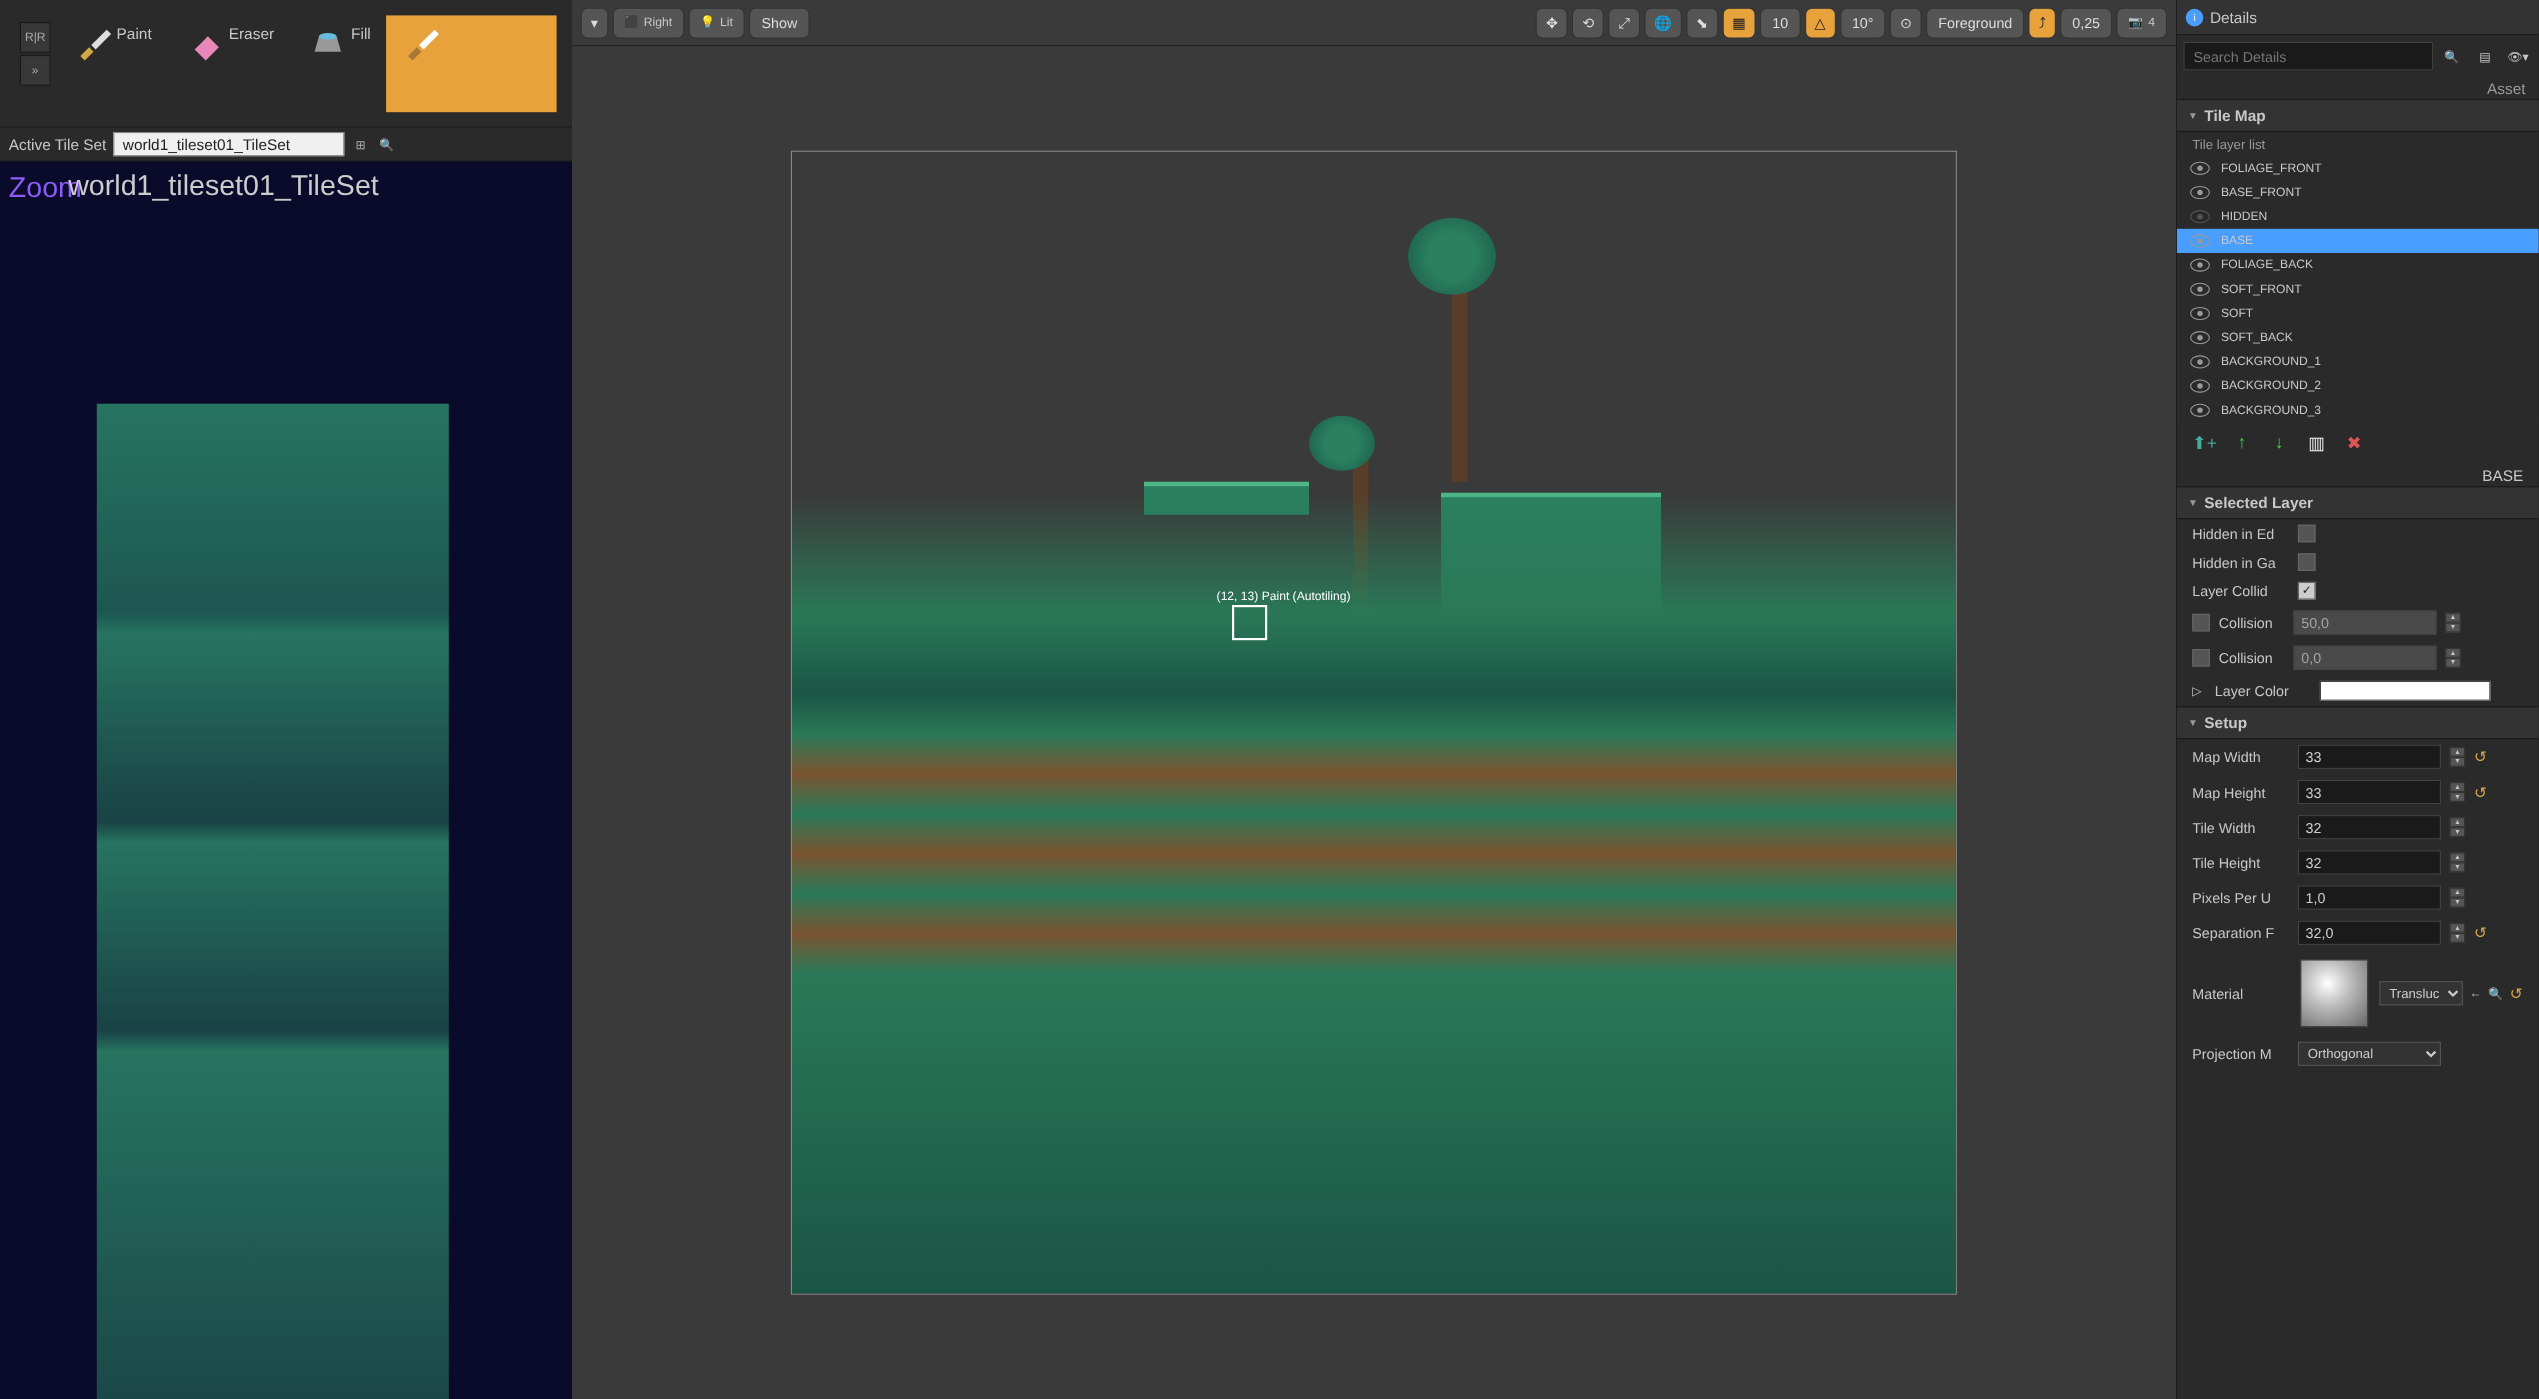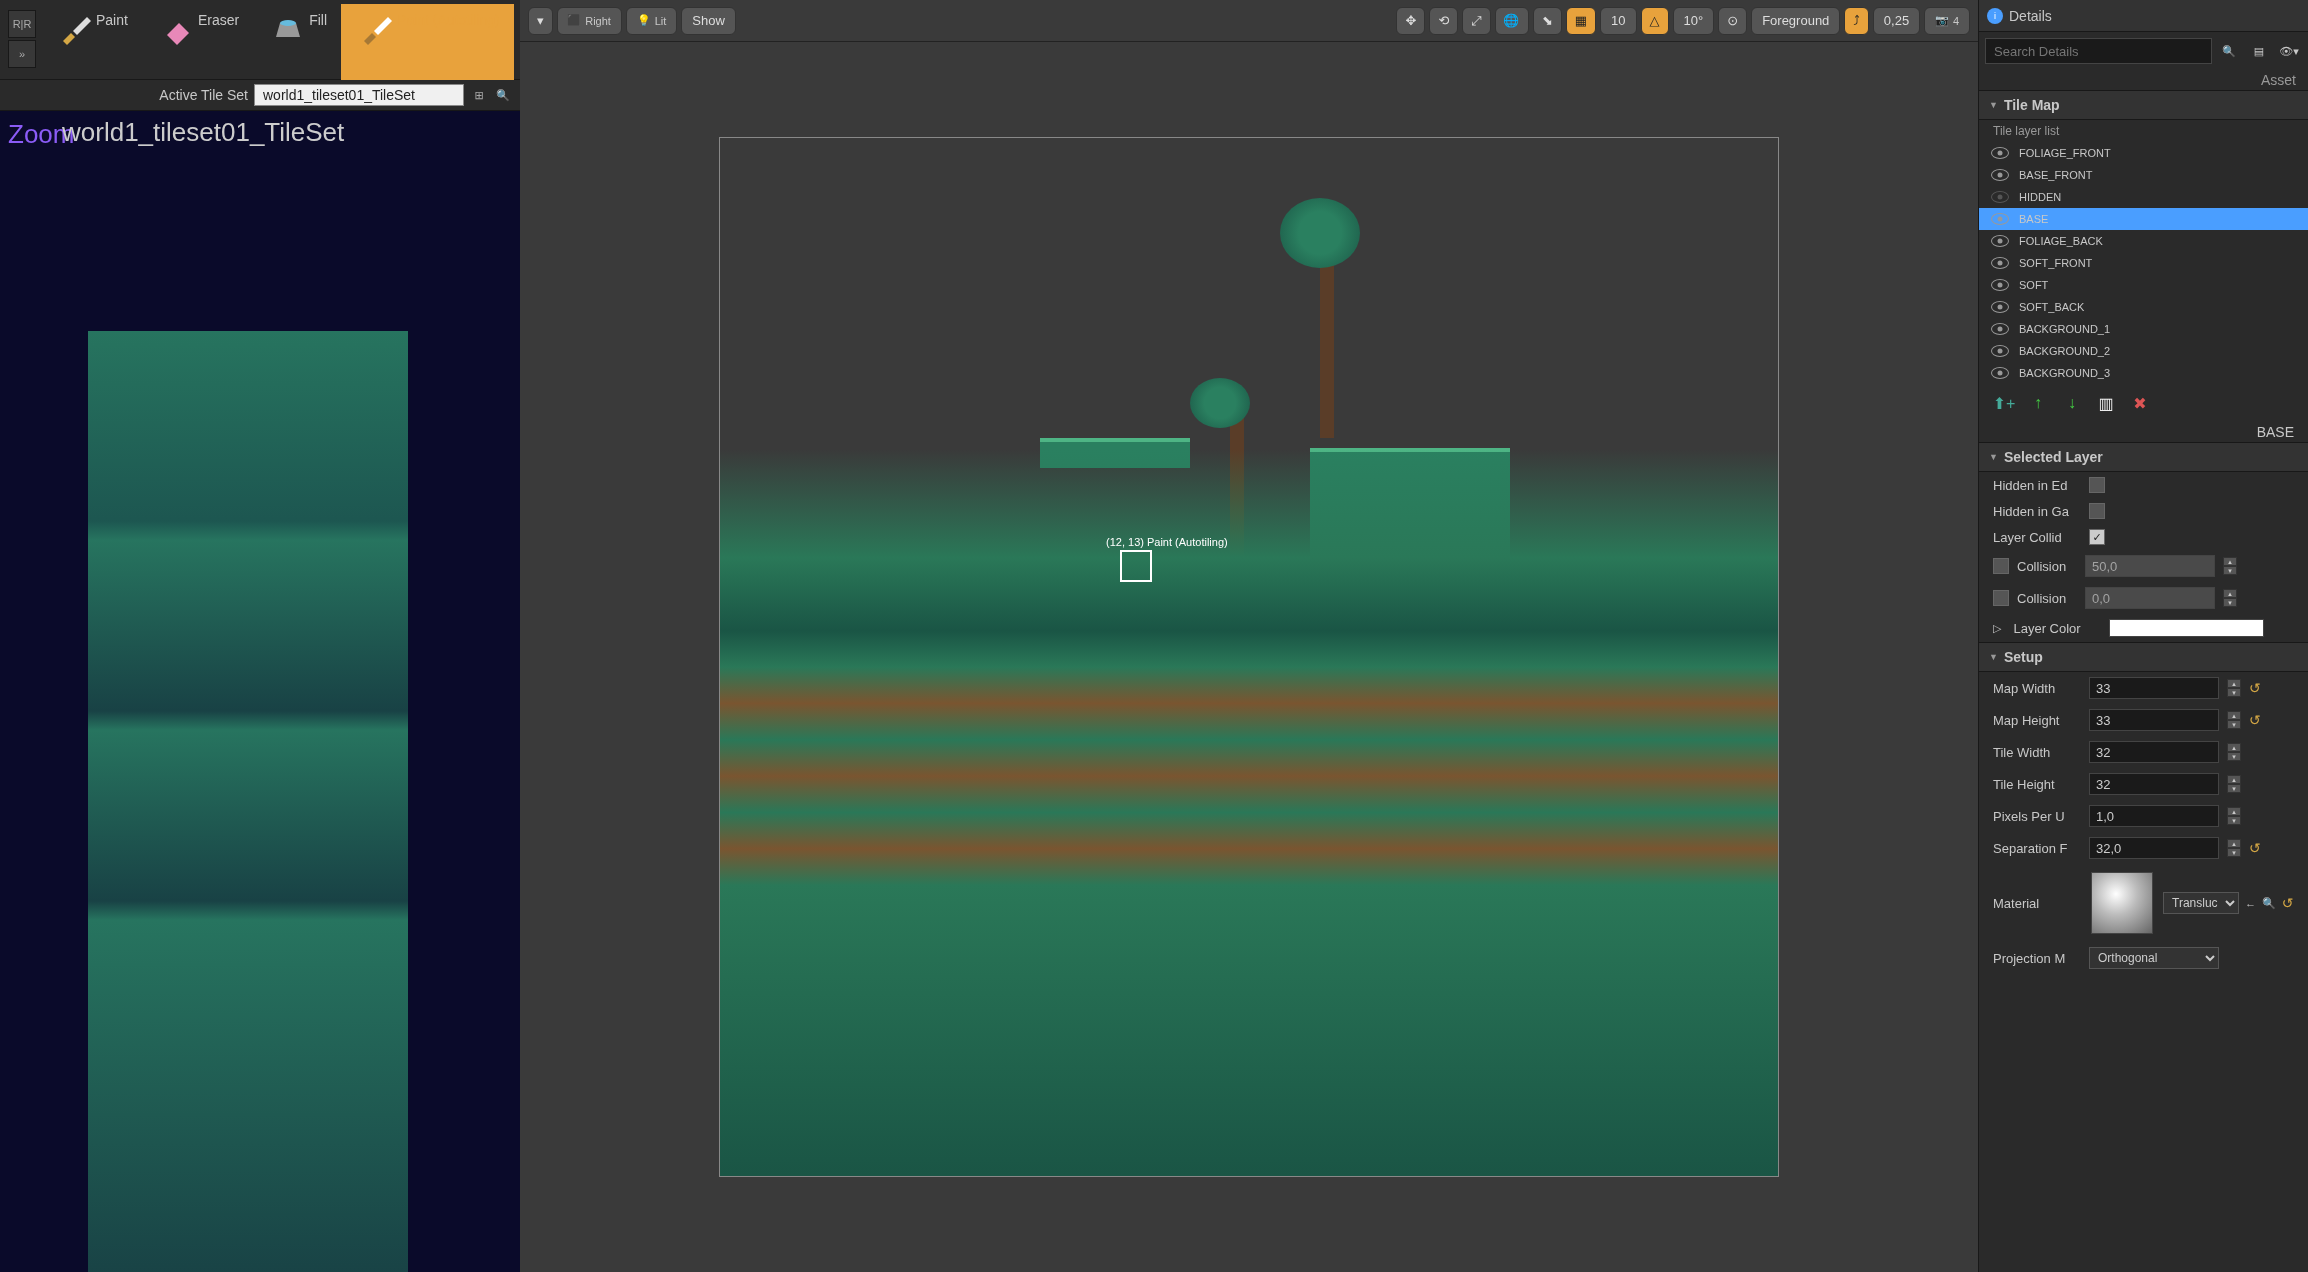--- a/index.html
+++ b/index.html
@@ -1,26 +1,26 @@
 <!DOCTYPE html>
 <html><head>
 <meta charset="utf-8">
 <style>
 *{margin:0;padding:0;box-sizing:border-box;font-family:"Segoe UI",Arial,sans-serif;font-size:11px;color:#c8c8c8;user-select:none}
 body{background:#1a1a1a;width:2308px;height:1272px;overflow:hidden;display:flex}
 .left-panel{width:520px;background:#2a2a2a;display:flex;flex-direction:column}
-.toolbar{height:80px;background:#2a2a2a;border-bottom:1px solid #181818;display:flex;align-items:flex-start;padding:4px}
+.toolbar{height:116px;background:#2a2a2a;border-bottom:1px solid #181818;display:flex;align-items:flex-start;padding:14px}
 .mirror-btns{display:flex;flex-direction:column;padding:6px 4px}
 .mirror-btn{width:28px;height:28px;background:#383838;border:1px solid #181818;display:flex;align-items:center;justify-content:center;margin-bottom:2px;color:#aaa}
 .tool-btn{display:flex;flex-direction:row;padding:4px 14px;cursor:pointer;height:88px;justify-content:center}
 .tool-btn.active{background:#e8a23c}
 .tool-btn.active span{color:#e8a23c}
 .tool-icon{width:42px;height:42px;display:flex;align-items:center;justify-content:center;font-size:32px}
 .tool-label{margin-top:4px;font-size:14px}
-.active-tileset-row{display:flex;align-items:center;padding:4px 8px;background:#2a2a2a;border-bottom:1px solid #181818;justify-content:flex-end;gap:6px}
+.active-tileset-row{display:flex;align-items:center;padding:4px 8px;background:#2a2a2a;border-bottom:1px solid #181818;gap:6px}
 .active-tileset-label{font-size:14px}
 .tileset-dropdown{background:#f0f0f0;color:#222;padding:2px 8px;font-size:14px;width:210px;border:1px solid #888}
 .grid-icon,.search-icon{width:18px;height:18px;display:inline-flex;align-items:center;justify-content:center;color:#aaa}
 .tileset-view{flex:1;background:#0a0a2a;position:relative;overflow:hidden}
 .zoom-label{position:absolute;top:8px;left:8px;font-size:26px;color:#8b5cf6}
 .tileset-title{position:absolute;top:6px;left:62px;font-size:26px;color:#ccc}
 .tileset-content{position:absolute;top:220px;left:88px;width:320px;height:950px;background:linear-gradient(180deg,#2a8065 0%,#1f5f55 20%,#2a8065 22%,#1a4848 40%,#2a8065 42%,#1a4848 60%,#2a8065 62%,#1a4848 100%);opacity:0.9}
 .center-panel{flex:1;background:#3a3a3a;display:flex;flex-direction:column;position:relative}
 .viewport-toolbar{height:42px;background:#3a3a3a;border-bottom:1px solid #222;display:flex;align-items:center;padding:0 8px;gap:4px}
 .vp-btn{background:#555;border:1px solid #333;border-radius:6px;padding:4px 10px;height:28px;display:flex;align-items:center;gap:4px;font-size:13px;color:#ddd;cursor:pointer}

